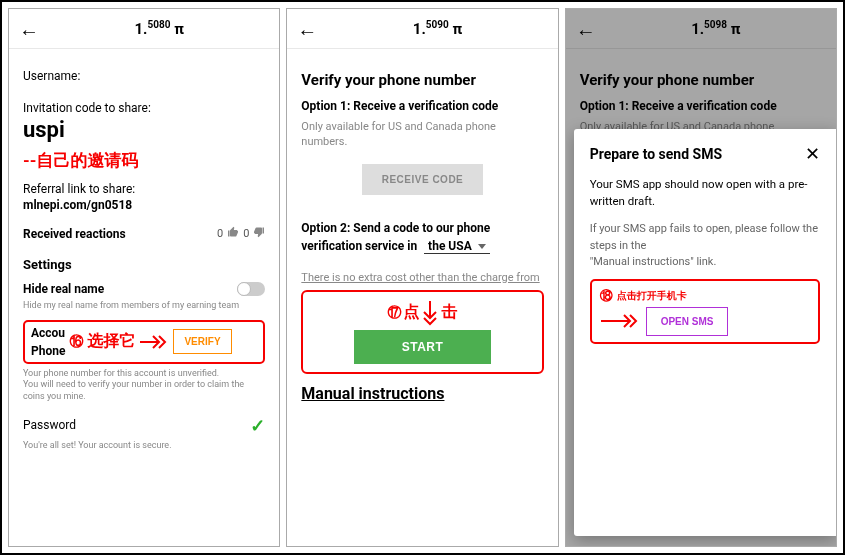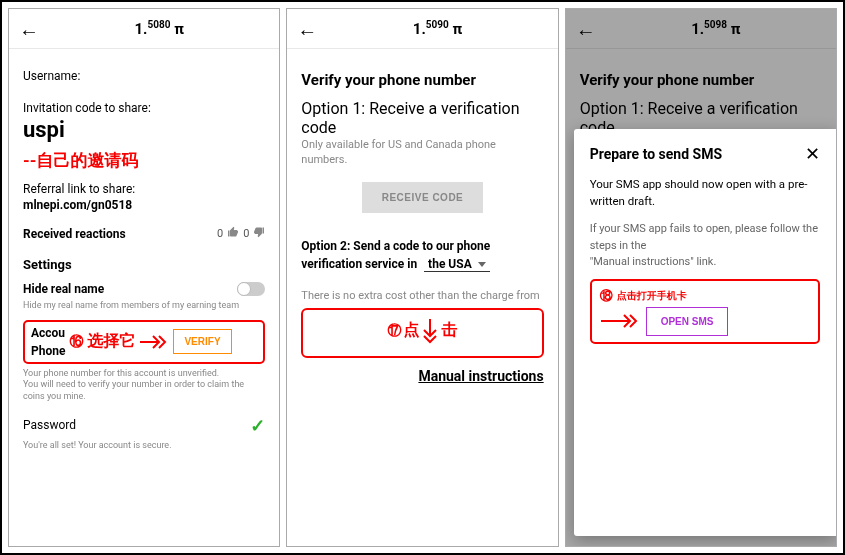--- a/index.html
+++ b/index.html
@@ -26,32 +26,32 @@
   .toggle { width: 28px; height: 14px; background: #ccc; border-radius: 7px; position: relative; }
   .toggle::after { content: ''; width: 12px; height: 12px; background: #fff; border: 1px solid #bbb; border-radius: 50%; position: absolute; top: 0; left: 0; }
   .hint { font-size: 9px; color: #888; margin-top: 4px; line-height: 1.3; }
   .anno-text { color: #f60000; font-size: 16px; font-weight: 700; }
   .arrow-r { display: inline-block; }
   .arrow-r svg { display: block; }
   .verify-btn { border: 1.5px solid #ff8c00; color: #ff8c00; background: #fff; font-size: 10px; font-weight: 700; padding: 6px 10px; cursor: pointer; }
   .pwd-row { display: flex; align-items: center; justify-content: space-between; margin-top: 12px; }
   .check { color: #2bb02b; font-size: 18px; font-weight: 700; }
   .h-verify { font-size: 15px; font-weight: 700; margin-top: 12px; }
-  .opt { font-size: 16px; font-weight: 400; margin-top: 10px; }
-  .opt-desc { font-size: 11px; color: #888; line-height: 1.4; }
+  .opt { font-size: 12px; font-weight: 700; margin-top: 10px; }
+  .opt-desc { font-size: 11px; color: #888; margin-top: 6px; line-height: 1.4; }
   .gray-btn { display: block; margin: 14px auto 0; background: #ddd; color: #888; font-size: 10px; font-weight: 700; padding: 10px 20px; border: none; letter-spacing: 0.5px; }
   .opt2 { font-size: 12px; font-weight: 700; margin-top: 24px; line-height: 1.5; }
   .dd { color: #000; border-bottom: 1.5px solid #333; padding: 0 4px; margin-left: 4px; font-weight: 700; margin-top: 23px; }
   .dd::after { content: ''; display: inline-block; margin-left: 6px; border-left: 4px solid transparent; border-right: 4px solid transparent; border-top: 5px solid #666; vertical-align: middle; }
-  .extra { font-size: 11px; color: #888; margin-top: 16px; }
+  .extra { font-size: 11px; color: #888; margin-top: 16px; text-decoration: underline; }
   .red-box { border: 2px solid #f60000; border-radius: 6px; margin-top: 6px; padding: 8px; text-align: center; }
   .anno-row2 { display: flex; align-items: center; justify-content: center; gap: 2px; margin-bottom: 4px; }
   .arrow-d svg { display: block; }
   .start-btn { background: #4caf50; color: #fff; border: none; padding: 10px 48px; font-size: 12px; font-weight: 700; letter-spacing: 0.5px; cursor: pointer; }
-  .manual { text-align: right; font-size: 14px; font-weight: 700; text-decoration: underline; margin-top: 10px; cursor: pointer; }
+  .manual { text-align: left; font-size: 16px; font-weight: 700; text-decoration: underline; margin-top: 10px; cursor: pointer; }
   .panel3 { position: relative; }
   .dim { position: absolute; inset: 0; background: rgba(0,0,0,0.35); }
   .bg-content { position: relative; }
   .modal { position: absolute; left: 8px; right: 0; top: 120px; bottom: 10px; background: #fff; border-radius: 3px 0 0 3px; box-shadow: 0 4px 16px rgba(0,0,0,0.3); padding: 14px 16px; }
   .m-head { display: flex; justify-content: space-between; align-items: center; }
   .m-title { font-size: 14px; font-weight: 700; }
   .m-close { font-size: 18px; cursor: pointer; }
   .m-p { font-size: 11.5px; margin-top: 12px; line-height: 1.45; }
   .m-bold { font-size: 12px; font-weight: 700; margin-top: 14px; line-height: 1.5; }
   .m-hint { font-size: 11px; color: #666; margin-top: 12px; line-height: 1.5; }
@@ -146,20 +146,21 @@
         <div class="anno-row2">
           <span class="anno-text" style="font-size:14px">⑰</span>
           <span class="anno-text">点</span>
           <span class="arrow-d">
               <svg width="18" height="26">
                 <path d="M9 1 L9 18 M3 12 L9 18 L15 12 M3 18 L9 24 L15 18" stroke="#f60000" stroke-width="2" fill="none"></path>
               </svg>
             </span>
           <span class="anno-text">击</span>
         </div>
+        <button class="start-btn">START</button>
       </div>
       <div class="manual">Manual instructions</div>
     </div>
   </div>
 
   <div class="panel panel3">
     <div class="bg-content">
       <div class="header">
         <div class="back">←</div>
         <div class="title">

